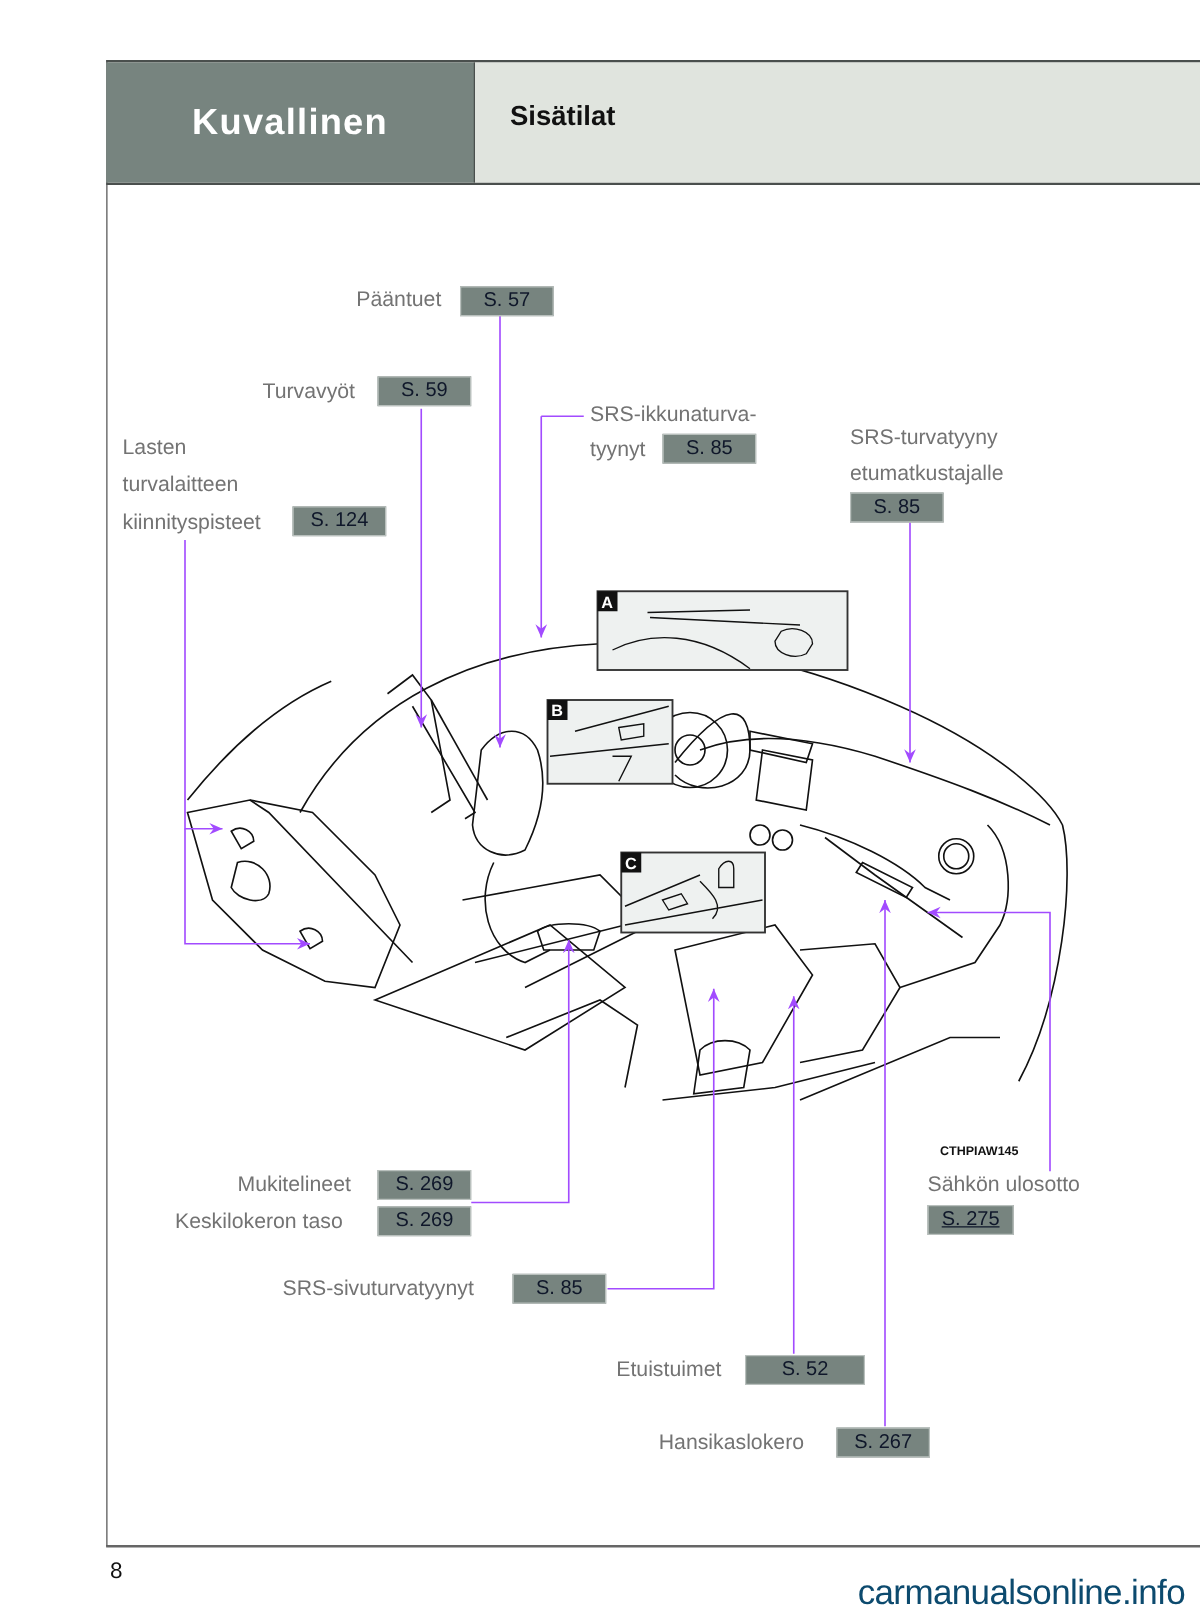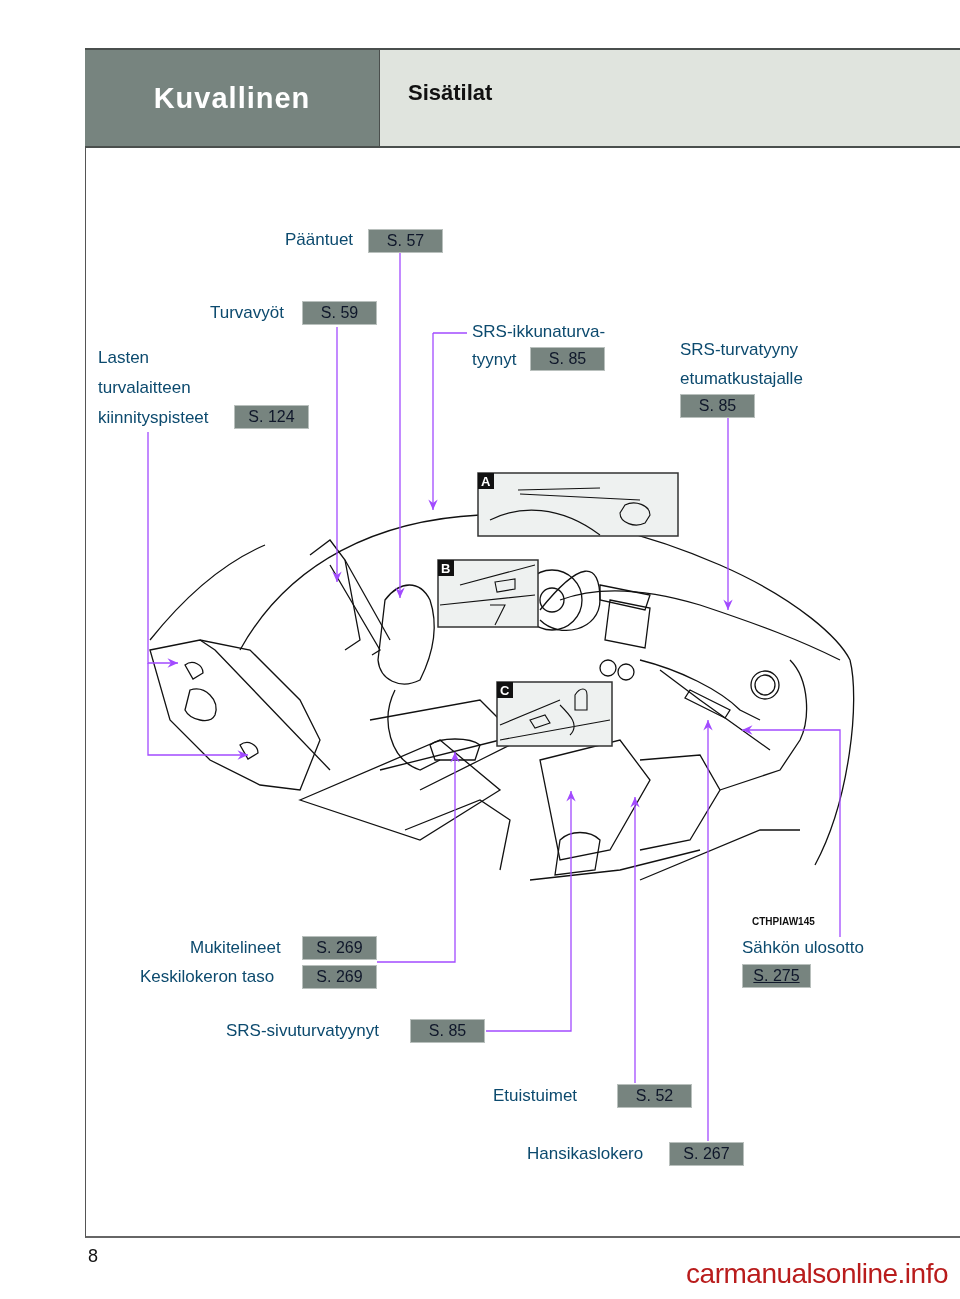--- a/index.html
+++ b/index.html
@@ -1,25 +1,25 @@
 <!DOCTYPE html>
 <html><head>
   <meta charset="utf-8">
   <style>
     html, body { margin: 0; padding: 0; background: #ffffff; }
     body { width: 960px; height: 1299px; position: relative; overflow: hidden; font-family: "Liberation Sans", sans-serif; color: #111; }
     .frame { position: absolute; left: 85px; top: 48px; width: 875px; height: 1190px; border-left: 1px solid #555; border-bottom: 2px solid #666; box-sizing: border-box; }
     .hdr { position: absolute; left: 85px; top: 48px; width: 875px; height: 100px; border-top: 2px solid #4a4f4d; border-bottom: 2px solid #4a4f4d; box-sizing: border-box; display: flex; }
     .hdr-left { width: 294px; background: #77847f; color: #fff; font-weight: bold; font-size: 29px; line-height: 36px; text-align: center; display: flex; flex-direction: column; justify-content: center; letter-spacing: 1px; border-right: 1px solid #4a4f4d; }
     .hdr-right { flex: 1; background: #e0e4de; display: flex; align-items: flex-start; padding: 30px 0 0 28px; font-weight: bold; font-size: 22px; }
-    .lbl { position: absolute; font-size: 17px; line-height: 20px; white-space: nowrap; color: #0c4a6e; }
+    .lbl { position: absolute; font-size: 17px; line-height: 20px; white-space: nowrap; color: #737373; }
     .badge { position: absolute; background: #77847f; color: #0f172a; font-size: 16px; height: 24px; line-height: 24px; text-align: center; box-shadow: 0 0 0 1px #b9c0bd inset; }
     .code { position: absolute; font-size: 10px; font-weight: bold; color: #111; }
     .pnum { position: absolute; left: 88px; top: 1246px; font-size: 18px; }
-    .wm { position: absolute; right: 12px; top: 1258px; font-size: 28px; color: #b91c1c; letter-spacing: -0.5px; }
+    .wm { position: absolute; right: 12px; top: 1258px; font-size: 28px; color: #0c4a6e; letter-spacing: -0.5px; }
     svg.art { position: absolute; left: 0; top: 0; }
   </style>
 </head>
 <body>
 
 <div class="frame"></div>
 
 <div class="hdr">
   <div class="hdr-left">
     <span>Kuvallinen</span>
@@ -139,21 +139,21 @@
 <span class="lbl" style="left:190px; top:938px;">Mukitelineet</span>
 <span class="badge" style="left:302px; top:936px; width:75px;">S. 269</span>
 
 <span class="lbl" style="left:140px; top:967px;">Keskilokeron taso</span>
 <span class="badge" style="left:302px; top:965px; width:75px;">S. 269</span>
 
 <span class="lbl" style="left:226px; top:1021px;">SRS-sivuturvatyynyt</span>
 <span class="badge" style="left:410px; top:1019px; width:75px;">S. 85</span>
 
 <span class="lbl" style="left:493px; top:1086px;">Etuistuimet</span>
-<span class="badge" style="left:617px; top:1084px; width:75px;">S. 52</span>
+<span class="badge" style="left:596px; top:1084px; width:96px;">S. 52</span>
 
 <span class="lbl" style="left:527px; top:1144px;">Hansikaslokero</span>
 <span class="badge" style="left:669px; top:1142px; width:75px;">S. 267</span>
 
 <span class="code" style="left:752px; top:916px;">CTHPIAW145</span>
 <span class="lbl" style="left:742px; top:938px;">Sähkön ulosotto</span>
 <span class="badge" style="left:742px; top:964px; width:69px;text-decoration:underline;">S. 275</span>
 
 <span class="pnum">8</span>
 <span class="wm">carmanualsonline.info</span>

